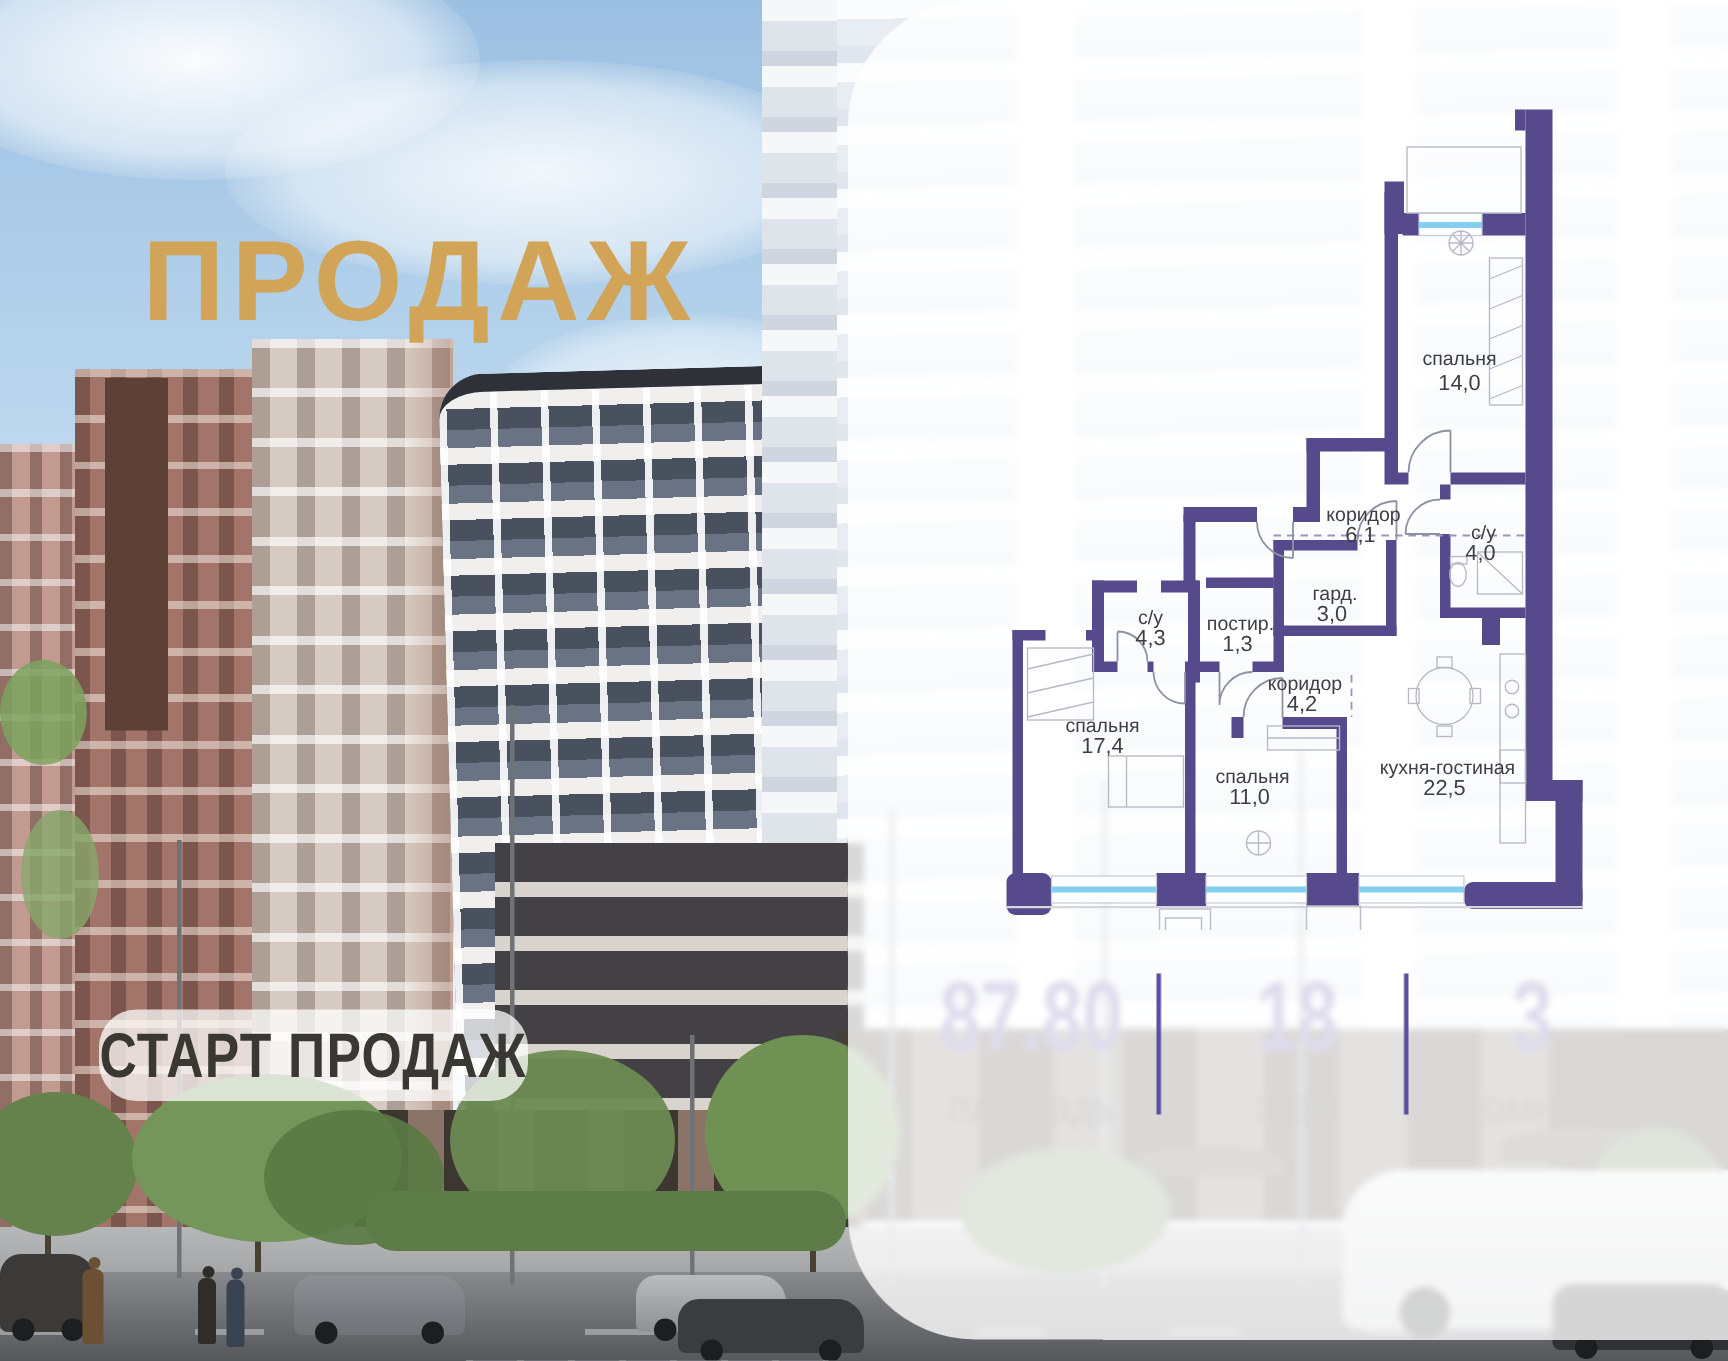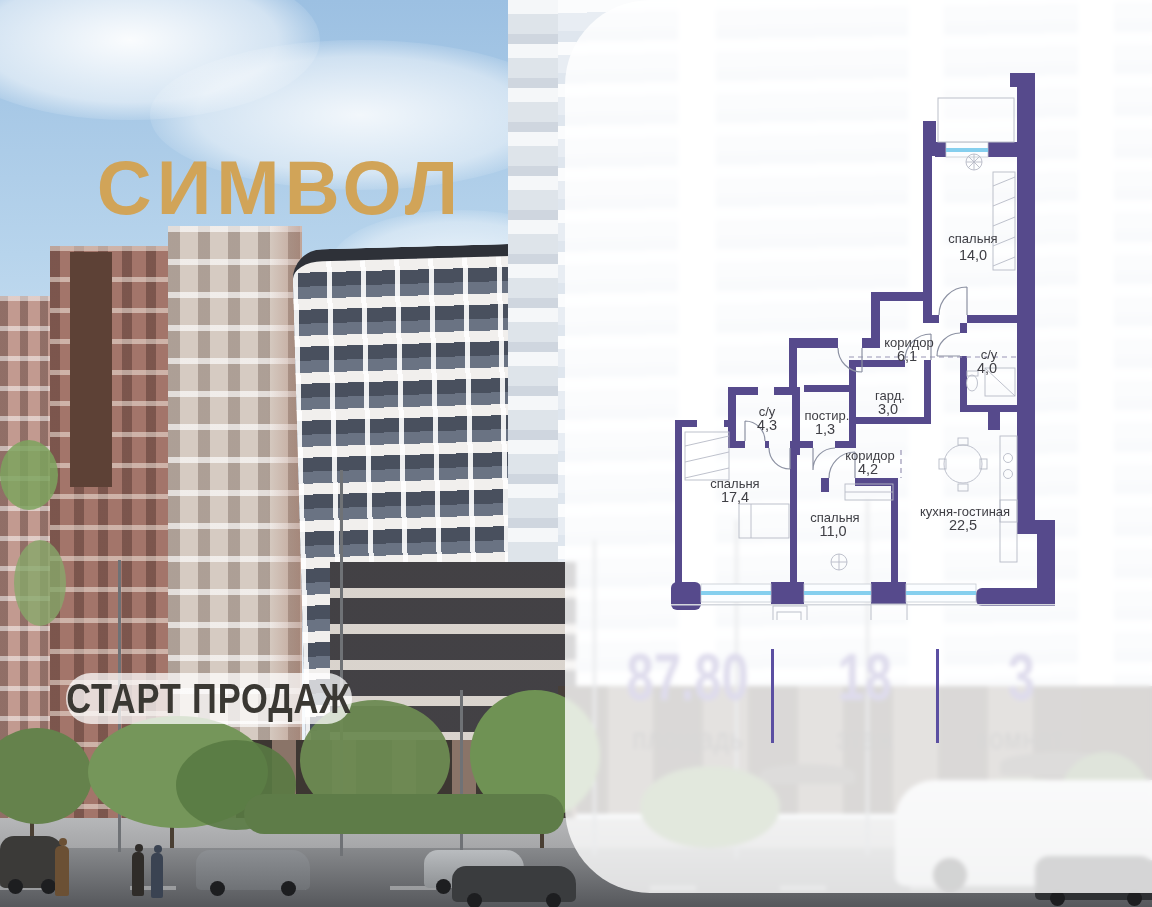--- a/index.html
+++ b/index.html
@@ -46,21 +46,21 @@
   .pole{position:absolute;width:3px;background:#6f7276;}
   .pole.faint{background:#9aa0a8;}
   .car{position:absolute;}
   .car .body{position:absolute;left:0;right:0;bottom:6px;top:0;border-radius:14px 18px 5px 5px;}
   .car .wl,.car .wr{position:absolute;bottom:0;width:15px;height:15px;border-radius:50%;background:#1d1e20;}
   .car .wl{left:12%;} .car .wr{right:12%;}
   .person{position:absolute;border-radius:5px 5px 2px 2px;}
   .person::before{content:'';position:absolute;top:-8px;left:25%;width:8px;height:8px;border-radius:50%;background:inherit;}
   
   .logo{left:84px;top:150px;width:392px;text-align:center;color:#d1a458;font-size:76px;font-weight:700;letter-spacing:5px;line-height:1;z-index:4;}
-  .badge{left:66px;top:673px;width:286px;height:51px;border-radius:25px;background:rgba(255,255,255,.74);
+  .badge{left:66px;top:673px;width:286px;height:61px;border-radius:25px;background:rgba(255,255,255,.74);
          display:flex;align-items:center;justify-content:center;z-index:4;}
   .badge span{display:inline-block;transform:scaleX(.82);font-size:42px;font-weight:700;color:#3a3833;letter-spacing:1px;white-space:nowrap;}
   
   .card{left:565px;top:0;width:587px;height:893px;border-radius:85px 0 0 85px;
         background:rgba(255,255,255,.8);backdrop-filter:blur(2px);z-index:5;}
   .plan{left:643px;top:60px;width:420px;height:560px;z-index:6;}
   .plan svg{display:block;}
   .plan text{font-family:"Liberation Sans",sans-serif;fill:#3e3e44;}
   .rname{font-size:13px;} .rarea{font-size:14.5px;}
   .stats{z-index:6;}
@@ -150,21 +150,21 @@
   <div class="car" style="left:1035px;top:856px;width:122px;height:50px;">
     <div class="body" style="background:#2f3134;"></div>
       <div class="wl"></div>
       <div class="wr"></div>
     </div>
 
   <div class="person" style="left:55px;top:846px;width:14px;height:50px;background:#6b5034;"></div>
   <div class="person" style="left:132px;top:852px;width:12px;height:44px;background:#2f2c29;"></div>
   <div class="person" style="left:151px;top:853px;width:12px;height:45px;background:#3a4352;"></div>
 
-  <div class="abs logo">СИМВОЛ</div>
+  <div class="abs logo">ПРОДАЖ</div>
   <div class="abs badge">
     <span>СТАРТ ПРОДАЖ</span>
   </div>
 
   <div class="abs card"></div>
 
   <div class="abs plan">
   <svg width="420" height="560" viewBox="0 0 420 560" xmlns="http://www.w3.org/2000/svg">
 
     <g fill="#564a8c">

